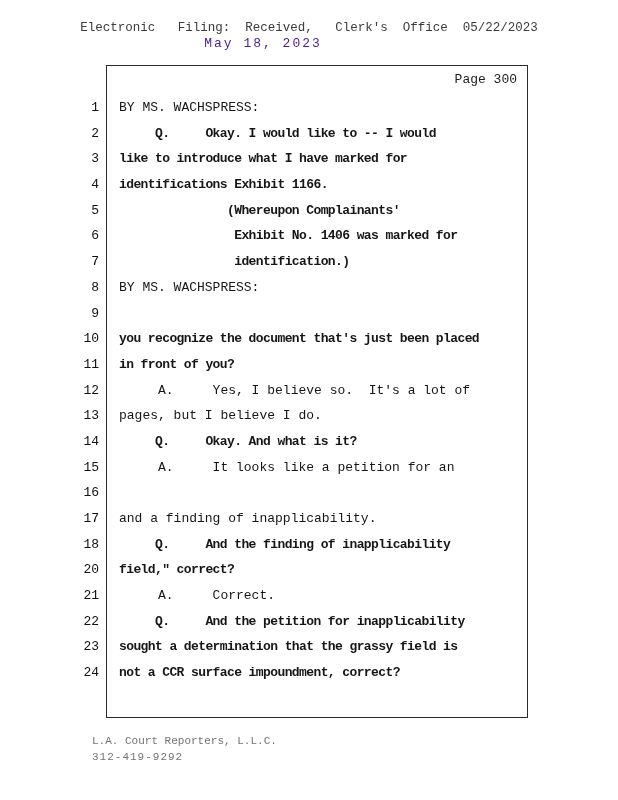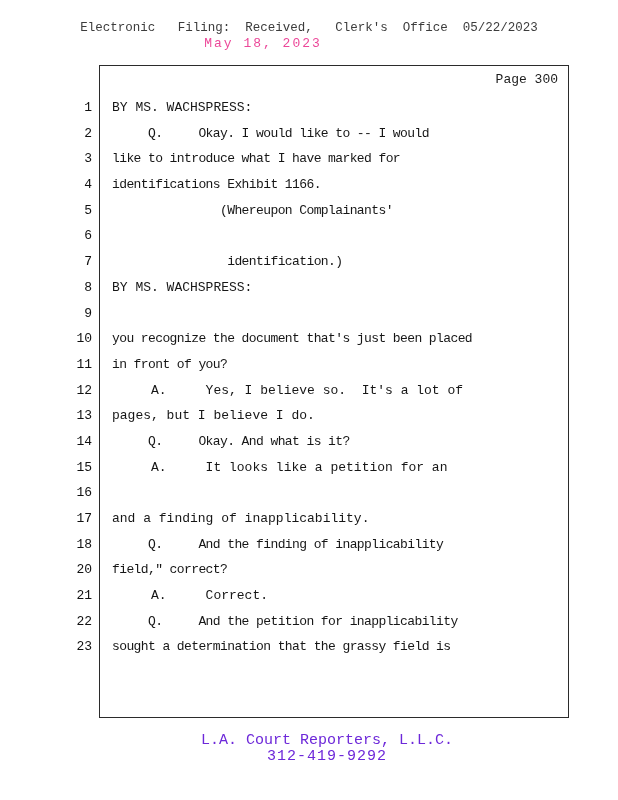--- a/index.html
+++ b/index.html
@@ -12,83 +12,84 @@
   }
   .canvas { position: relative; width: 618px; height: 800px; background: #fff; }
 
   .stamp {
     position: absolute; top: 21px; left: 0; width: 618px;
     text-align: center; font-size: 12.5px; color: #3c3c3c;
     white-space: pre;
   }
   .stamp-date {
     position: absolute; top: 36px; left: 0; width: 526px;
-    text-align: center; font-size: 13px; letter-spacing: 2px; color: #ec4899;
+    text-align: center; font-size: 13px; letter-spacing: 2px; color: #4c1d95;
   }
 
   .page-box {
-    position: absolute; top: 65px; left: 99px; width: 470px; height: 653px;
+    position: absolute; top: 65px; left: 106px; width: 422px; height: 653px;
     border: 1px solid #2b2b2b; background: #fff;
     padding: 6px 10px 0 12px;
   }
   .page-label {
     text-align: right; font-size: 13px; line-height: 16px;
     margin-bottom: 7px; color: #1c1c1c;
   }
 
   .tline {
     position: relative; height: 25.7px; line-height: 25.7px;
     font-size: 13px; white-space: pre; color: #161616;
   }
   .lnum {
     position: absolute; left: -50px; top: 0; width: 30px;
     text-align: right; font-size: 13px; color: #111;
   }
-  .tline.bold .ltext { font-weight: normal; letter-spacing: -0.6px; margin-top: 42px; }
+  .tline.bold .ltext { font-weight: bold; letter-spacing: -0.6px; margin-top: 42px; }
 
   .footer {
     position: absolute; top: 733px; left: 92px; width: 470px;
-    text-align: center; font-size: 15px; line-height: 16px; color: #6d28d9;
+    text-align: left; font-size: 11px; line-height: 16px; color: #737373;
   }
   .footer .phone { letter-spacing: 1px; }
 </style>
 </head>
 <body>
 
 <div class="canvas">
 
   <div class="stamp">Electronic   Filing:  Received,   Clerk's  Office  05/22/2023</div>
 
   <div class="stamp-date">May 18, 2023</div>
 
   <div class="page-box">
     <div class="page-label">Page 300</div>
     <div id="lines">
         <div class="tline"><span class="lnum">1</span><span class="ltext">BY MS. WACHSPRESS:</span></div>
         <div class="tline bold"><span class="lnum">2</span><span class="ltext">     Q.     Okay. I would like to -- I would</span></div>
         <div class="tline bold"><span class="lnum">3</span><span class="ltext">like to introduce what I have marked for</span></div>
         <div class="tline bold"><span class="lnum">4</span><span class="ltext">identifications Exhibit 1166.</span></div>
         <div class="tline bold"><span class="lnum">5</span><span class="ltext">               (Whereupon Complainants'</span></div>
-        <div class="tline bold"><span class="lnum">6</span></div>
+        <div class="tline bold"><span class="lnum">6</span><span class="ltext">                Exhibit No. 1406 was marked for</span></div>
         <div class="tline bold"><span class="lnum">7</span><span class="ltext">                identification.)</span></div>
         <div class="tline"><span class="lnum">8</span><span class="ltext">BY MS. WACHSPRESS:</span></div>
         <div class="tline bold"><span class="lnum">9</span></div>
         <div class="tline bold"><span class="lnum">10</span><span class="ltext">you recognize the document that's just been placed</span></div>
         <div class="tline bold"><span class="lnum">11</span><span class="ltext">in front of you?</span></div>
         <div class="tline"><span class="lnum">12</span><span class="ltext">     A.     Yes, I believe so.  It's a lot of</span></div>
         <div class="tline"><span class="lnum">13</span><span class="ltext">pages, but I believe I do.</span></div>
         <div class="tline bold"><span class="lnum">14</span><span class="ltext">     Q.     Okay. And what is it?</span></div>
         <div class="tline"><span class="lnum">15</span><span class="ltext">     A.     It looks like a petition for an</span></div>
         <div class="tline"><span class="lnum">16</span></div>
         <div class="tline"><span class="lnum">17</span><span class="ltext">and a finding of inapplicability.</span></div>
         <div class="tline bold"><span class="lnum">18</span><span class="ltext">     Q.     And the finding of inapplicability</span></div>
         <div class="tline bold"><span class="lnum">20</span><span class="ltext">field," correct?</span></div>
         <div class="tline"><span class="lnum">21</span><span class="ltext">     A.     Correct.</span></div>
         <div class="tline bold"><span class="lnum">22</span><span class="ltext">     Q.     And the petition for inapplicability</span></div>
         <div class="tline bold"><span class="lnum">23</span><span class="ltext">sought a determination that the grassy field is</span></div>
+        <div class="tline bold"><span class="lnum">24</span><span class="ltext">not a CCR surface impoundment, correct?</span></div>
       </div>
   </div>
 
   <div class="footer">
     <div class="company">L.A. Court Reporters, L.L.C.</div>
     <div class="phone">312-419-9292</div>
   </div>
 
 </div>
 

